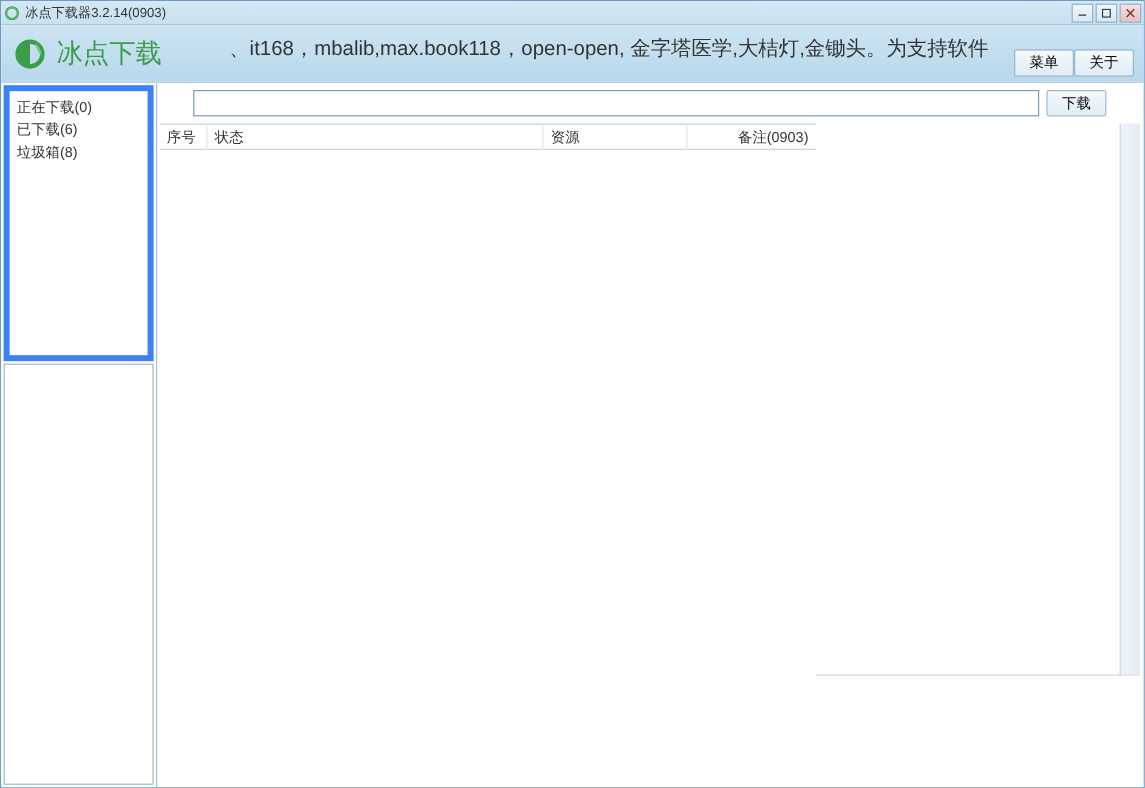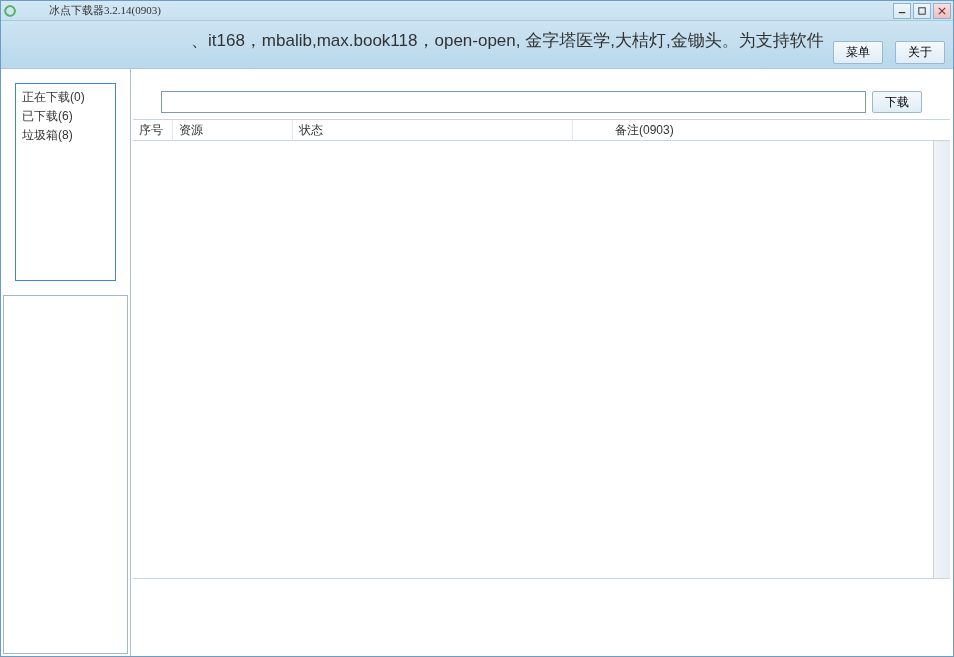--- a/index.html
+++ b/index.html
@@ -29,22 +29,21 @@
       height: 14px;
       margin-right: 4px;
       display: flex;
       align-items: center;
       justify-content: center;
     }
     .titlebar-title {
       flex: 1;
       font-size: 11px;
       color: #333;
-      font-family: Liberation Serif, serif;
-      margin-left: 28px;
+      font-family: Liberation Sans, sans-serif;
     }
     .window-controls {
       display: flex;
       gap: 2px;
     }
     .window-btn {
       width: 18px;
       height: 16px;
       background: linear-gradient(to bottom, #f0f6fb, #d8e8f3);
       border: 1px solid #8fb3d0;
@@ -91,21 +90,21 @@
       top: 8px;
       font-size: 17px;
       color: #333;
       font-family: "SimSun", Tahoma, sans-serif;
     }
     .header-buttons {
       position: absolute;
       right: 8px;
       bottom: 4px;
       display: flex;
-      gap: 12px;
+      gap: 0;
     }
     .header-btn {
       padding: 2px 12px;
       background: linear-gradient(to bottom, #f5f9fc, #e0edf6);
       border: 1px solid #9ab8d0;
       border-radius: 2px;
       cursor: pointer;
       font-size: 12px;
       font-family: "SimSun", sans-serif;
     }
@@ -115,23 +114,23 @@
       background: #fff;
     }
     .sidebar {
       width: 130px;
       border-right: 1px solid #a8c0d8;
       display: flex;
       flex-direction: column;
       background: #fff;
     }
     .sidebar-upper {
-      height: 198px;
-      border: 1px solid #3b82f6;
-      margin: 14px;
+      height: 230px;
+      border: 5px solid #3b82f6;
+      margin: 2px;
       padding: 4px 6px;
       background: #fff;
     }
     .sidebar-lower {
       flex: 1;
       border: 1px solid #9eb8d0;
       margin: 0 2px 2px 2px;
       background: #fff;
     }
     .sidebar-item {
@@ -145,21 +144,21 @@
       flex: 1;
       display: flex;
       flex-direction: column;
       padding: 2px 3px 2px 2px;
     }
     .url-bar {
       display: flex;
       align-items: center;
       gap: 6px;
       padding: 4px 28px 6px 28px;
-      margin-top: 16px;
+      margin-top: 0;
     }
     .url-input {
       flex: 1;
       height: 22px;
       border: 1px solid #7a9ab8;
       padding: 0 4px;
       font-size: 12px;
       background: #fff;
       font-family: "SimSun", sans-serif;
     }
@@ -169,21 +168,20 @@
       border: 1px solid #9ab8d0;
       border-radius: 2px;
       cursor: pointer;
       font-size: 12px;
       font-family: "SimSun", sans-serif;
       height: 22px;
     }
     .table-container {
       flex: 1;
       display: flex;
-      flex-direction: column;
       max-height: 460px;
     }
     .table-header {
       display: flex;
       background: #fff;
       border-top: 1px solid #c8d4e0;
       border-bottom: 1px solid #c8d4e0;
       height: 22px;
       align-items: center;
     }
@@ -239,20 +237,29 @@
     <div class="window-btn close">
       <svg width="8" height="8" viewBox="0 0 10 10">
           <line x1="1" y1="1" x2="9" y2="9" stroke="#803030" stroke-width="1.5"></line>
           <line x1="9" y1="1" x2="1" y2="9" stroke="#803030" stroke-width="1.5"></line>
         </svg>
     </div>
   </div>
 </div>
 
 <div class="header">
+  <div class="logo-section">
+    <span class="logo-icon">
+      <svg width="30" height="30" viewBox="0 0 32 32">
+        <path d="M 16 3 A 13 13 0 1 0 16 29 A 13 13 0 0 0 16 3 M 16 7 A 9 9 0 1 1 16 25" fill="#3a9d4a"></path>
+        <path d="M 20 6 Q 27 10 26 18 Q 22 12 20 6" fill="#6ec878"></path>
+      </svg>
+    </span>
+    <span class="app-name">冰点下载</span>
+  </div>
   <div class="ticker-text">、it168，mbalib,max.book118，open-open, 金字塔医学,大桔灯,金锄头。为支持软件</div>
   <div class="header-buttons">
     <button class="header-btn">菜单</button>
     <button class="header-btn">关于</button>
   </div>
 </div>
 
 <div class="content">
   <div class="sidebar">
     <div class="sidebar-upper">
@@ -264,20 +271,20 @@
   </div>
 
   <div class="main">
     <div class="url-bar">
       <input type="text" class="url-input" value="" style="">
       <button class="download-btn">下载</button>
     </div>
     <div class="table-container">
       <div class="table-header">
         <div class="table-header-cell col-num">序号</div>
+        <div class="table-header-cell col-status">状态</div>
         <div class="table-header-cell col-resource">资源</div>
-        <div class="table-header-cell col-status">状态</div>
         <div class="table-header-cell col-remark">备注(0903)</div>
       </div>
       <div class="table-body"></div>
     </div>
   </div>
 </div>
 
 </body></html>

